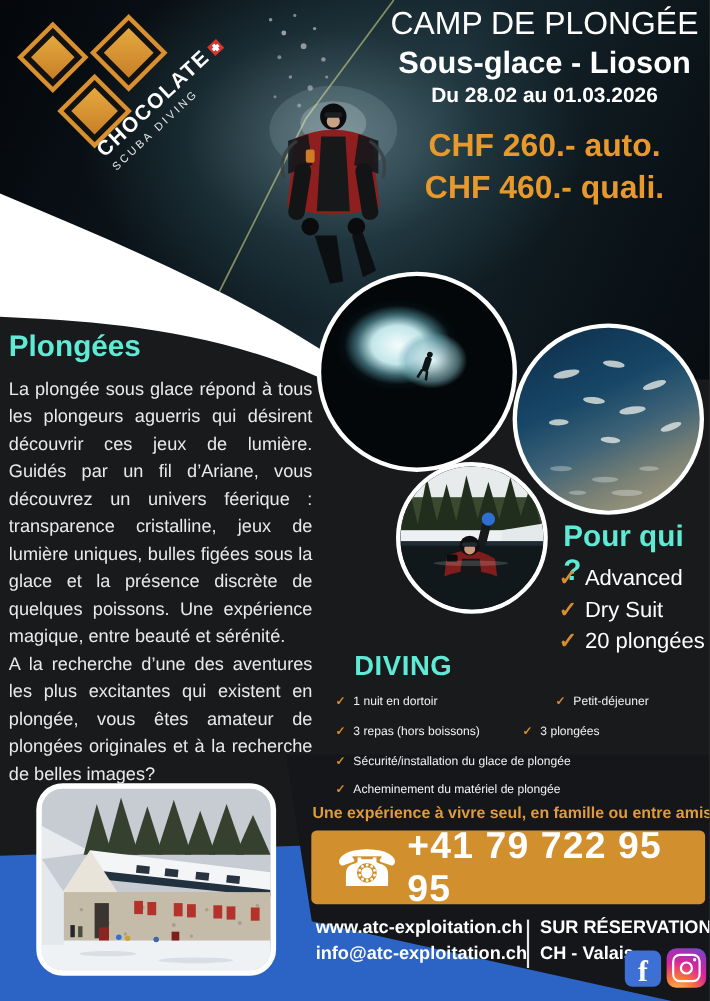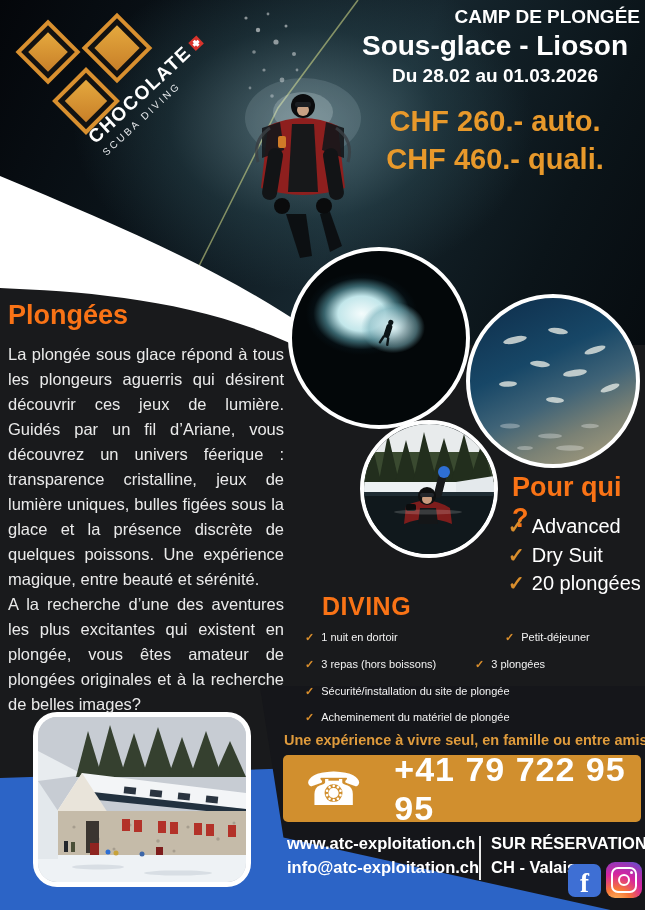--- a/index.html
+++ b/index.html
@@ -48,28 +48,28 @@
   .logo-text{position:absolute;left:84px;top:132px;transform:rotate(-43deg);transform-origin:0 0;white-space:nowrap;}
   .brand-line{display:flex;align-items:center;gap:5px;}
   .brand{font-size:19px;font-weight:bold;color:#fff;letter-spacing:1.5px;}
   .swiss-flag{width:11px;height:11px;background:#D8342C;position:relative;flex:0 0 auto;}
   .swiss-flag::before{content:"";position:absolute;left:4px;top:2px;width:3px;height:7px;background:#fff;}
   .swiss-flag::after{content:"";position:absolute;left:2px;top:4px;width:7px;height:3px;background:#fff;}
   .tagline{font-size:10px;color:#E4E7EA;letter-spacing:2.6px;margin-top:2px;}
 
   
   .header{position:absolute;left:350px;top:6px;width:290px;text-align:center;z-index:9;color:#fff;}
-  .hdr-title{font-size:19px;font-weight:bold;line-height:1.15;text-align:right;}
+  .hdr-title{font-size:29px;font-weight:normal;line-height:1.15;}
   .hdr-sub{font-size:28px;font-weight:bold;line-height:1.15;margin-top:2px;}
   .hdr-dates{font-size:19px;font-weight:bold;margin-top:3px;}
   .hdr-price{font-size:29px;font-weight:bold;color:#E8992B;line-height:1.32;}
   .prices{margin-top:15px;}
 
   
-  .sec-heading{position:absolute;z-index:9;color:#f97316;font-weight:bold;}
+  .sec-heading{position:absolute;z-index:9;color:#5eead4;font-weight:bold;}
   .h-plongees{left:8px;top:300px;font-size:27px;}
   .intro{position:absolute;left:8px;top:342px;width:276px;z-index:9;color:#EAEAEA;
          font-size:16.5px;line-height:25px;text-align:justify;}
   .intro p{margin:0;}
 
   
   .h-pourqui{left:512px;top:472px;font-size:27px;}
   .pourqui-list{position:absolute;left:508px;top:512px;z-index:9;}
   .pq-item{font-size:20px;color:#fff;line-height:28.5px;white-space:nowrap;}
   .check::before{content:"\2713";color:#D98E2C;font-weight:bold;margin-right:7px;}
@@ -77,21 +77,21 @@
   
   .h-compris{left:322px;top:592px;font-size:25px;letter-spacing:.5px;}
   .c-item{position:absolute;z-index:9;font-size:11px;color:#F2F2F2;white-space:nowrap;}
 
   
   .tagband{position:absolute;left:284px;top:732px;width:357px;z-index:9;text-align:center;
            color:#DF9B3C;font-weight:bold;font-size:14.5px;white-space:nowrap;}
   .phone-banner{position:absolute;left:283px;top:755px;width:358px;height:67px;z-index:9;
     background:#D18F2E;border-radius:5px;display:flex;align-items:center;}
   .phone-icon{color:#fff;font-size:46px;line-height:1;margin-left:22px;}
-  .phone-number{color:#fff;font-weight:bold;font-size:34px;letter-spacing:1px;margin-left:32px;}
+  .phone-number{color:#fff;font-weight:bold;font-size:34px;letter-spacing:1px;margin-left:8px;}
 
   
   .foot{position:absolute;z-index:9;color:#fff;font-weight:bold;font-size:16.5px;white-space:nowrap;}
   .f-web{left:287px;top:834px;}
   .f-mail{left:287px;top:858px;}
   .f-div{position:absolute;left:479px;top:836px;width:2px;height:44px;background:#fff;opacity:.9;z-index:9;}
   .f-res{left:491px;top:834px;}
   .f-loc{left:491px;top:858px;}
   .social{position:absolute;z-index:9;border-radius:7px;}
   .fb{left:568px;top:864px;width:33px;height:33px;background:#3E6FD4;display:flex;align-items:flex-end;justify-content:center;overflow:hidden;}
@@ -254,21 +254,21 @@
   </div>
 
   <div class="blue-band"></div>
   <div class="footer-panel"></div>
 
   <div class="sec-heading h-compris">DIVING</div>
   <div class="c-item check" style="left:305px;top:631px;">1 nuit en dortoir</div>
   <div class="c-item check" style="left:305px;top:658px;">3 repas (hors boissons)</div>
   <div class="c-item check" style="left:505px;top:631px;">Petit-déjeuner</div>
   <div class="c-item check" style="left:475px;top:658px;">3 plongées</div>
-  <div class="c-item check" style="left:305px;top:685px;">Sécurité/installation du site de plongée</div>
+  <div class="c-item check" style="left:305px;top:685px;">Sécurité/installation du glace de plongée</div>
   <div class="c-item check" style="left:305px;top:711px;">Acheminement du matériel de plongée</div>
 
   <div class="chalet">
     <svg width="208" height="165" viewBox="0 0 208 165">
       <rect x="0" y="0" width="208" height="70" fill="#C7CCD3"></rect>
       <polygon points="0,34 46,58 0,64" fill="#E8ECEF"></polygon>
       <g fill="#35402F">
         <polygon points="38,60 50,14 64,60"></polygon>
           <polygon points="58,60 72,8 88,60"></polygon>
         <polygon points="82,60 96,16 110,60"></polygon>

